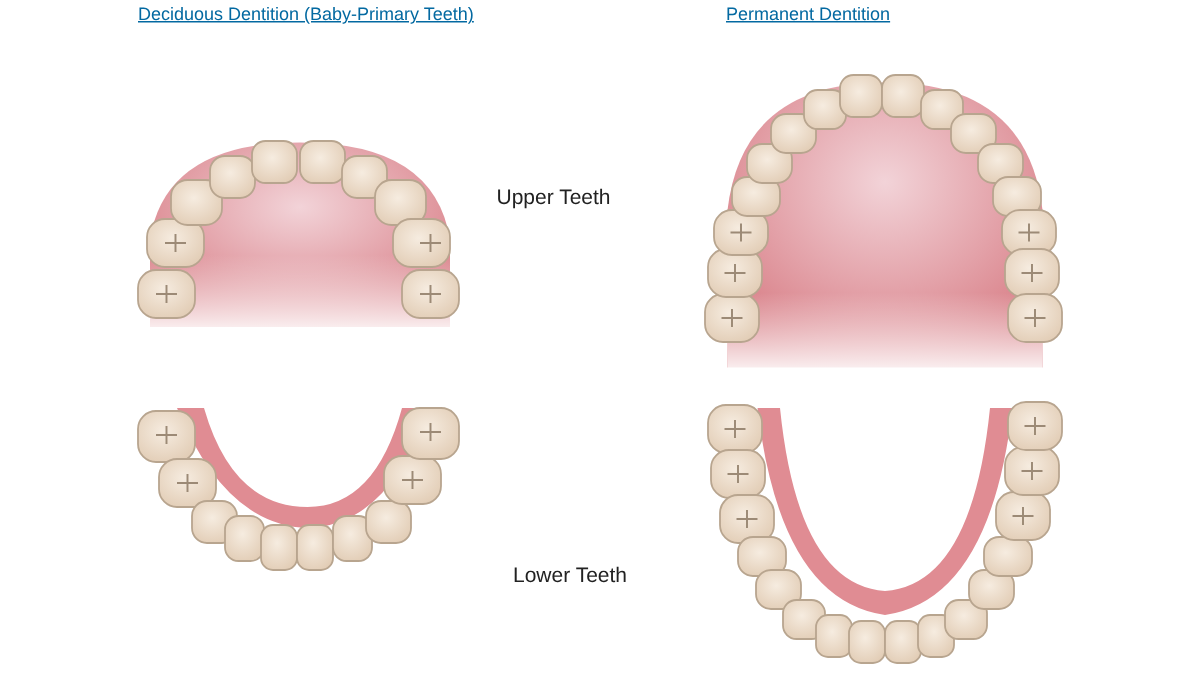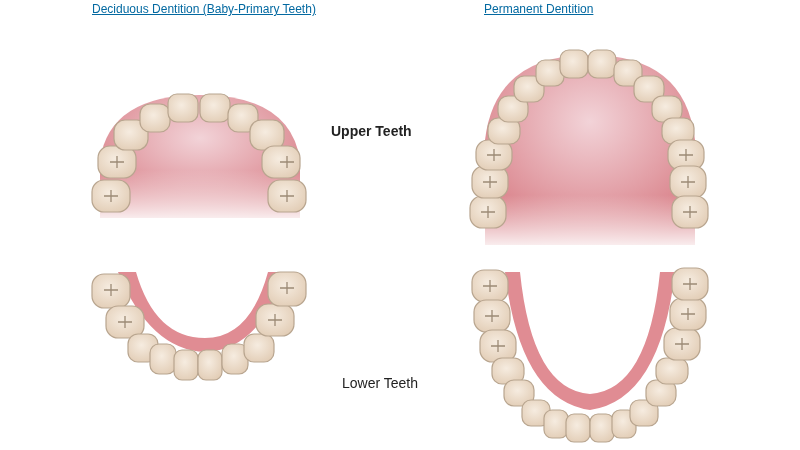--- a/index.html
+++ b/index.html
@@ -6,21 +6,21 @@
   body { width:800px; height:450px; position:relative; overflow:hidden; font-family:"Liberation Sans", sans-serif; }
   .title { position:absolute; top:2px; font-size:12px; color:#0369a1; white-space:nowrap;text-decoration:underline; }
   .label { position:absolute; font-size:14px; color:#222; white-space:nowrap; }
   svg { position:absolute; left:0; top:0; }
 </style>
 </head>
 <body>
 
 <div class="title" style="left:92px;">Deciduous Dentition (Baby-Primary Teeth)</div>
 <div class="title" style="left:484px;">Permanent Dentition</div>
-<div class="label" style="left:331px; top:123px;font-weight:bold;">Upper Teeth</div>
+<div class="label" style="left:331px; top:123px;">Upper Teeth</div>
 <div class="label" style="left:342px; top:375px;">Lower Teeth</div>
 
 <svg width="800" height="450" viewBox="0 0 800 450">
   <defs>
     <radialGradient id="palate" cx="50%" cy="35%" r="70%">
       <stop offset="0%" stop-color="#f2d3d8"></stop>
       <stop offset="55%" stop-color="#e3a1a8"></stop>
       <stop offset="100%" stop-color="#d6777f"></stop>
     </radialGradient>
     <linearGradient id="fade" x1="0" y1="0" x2="0" y2="1">

